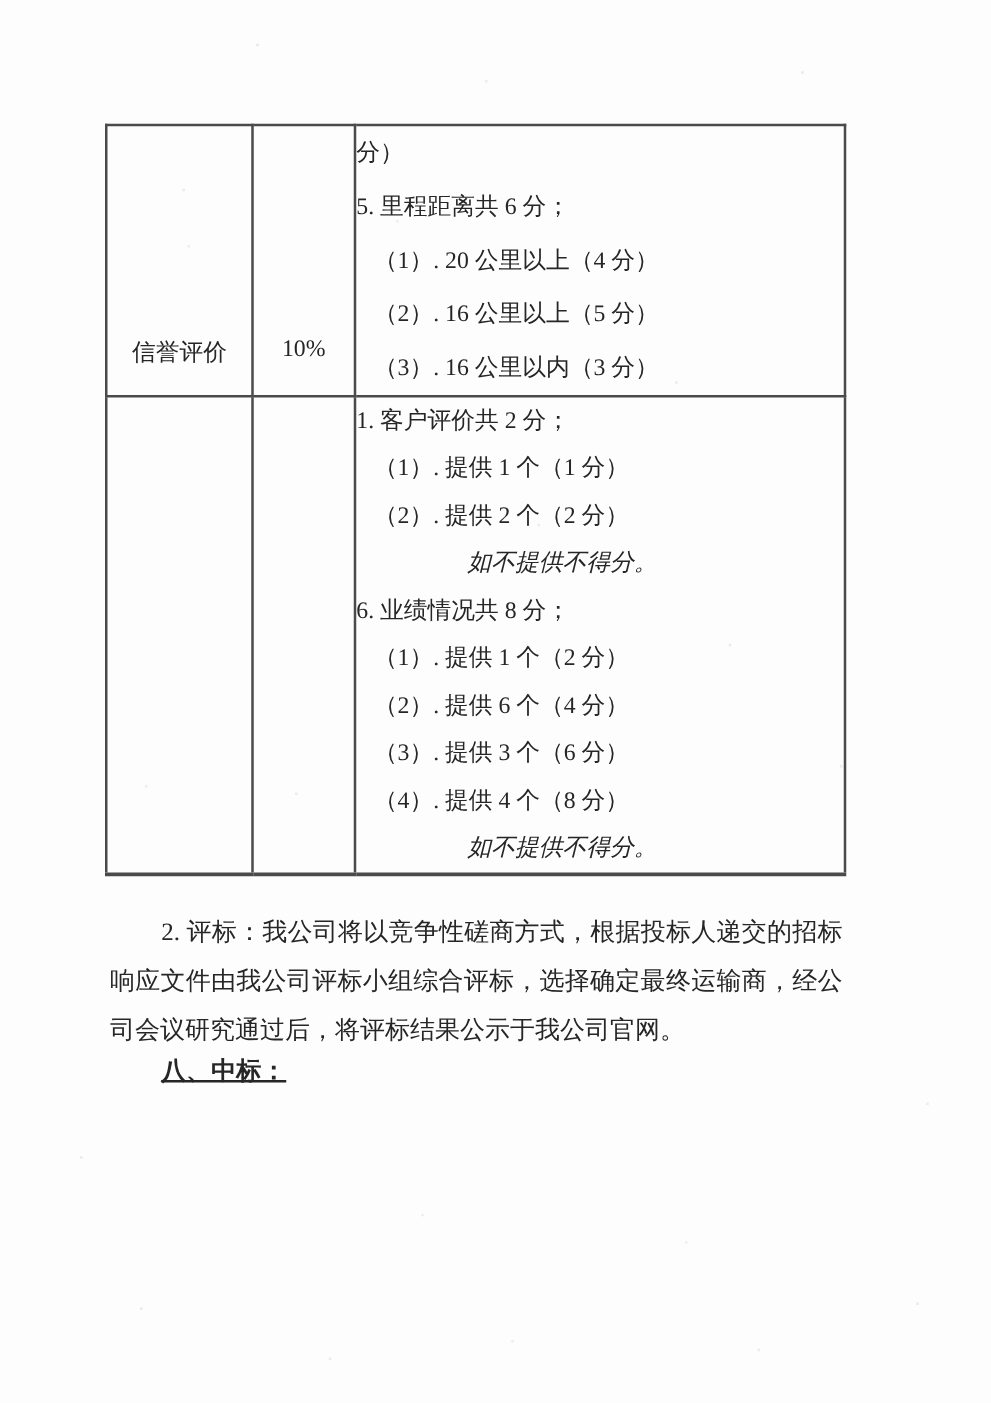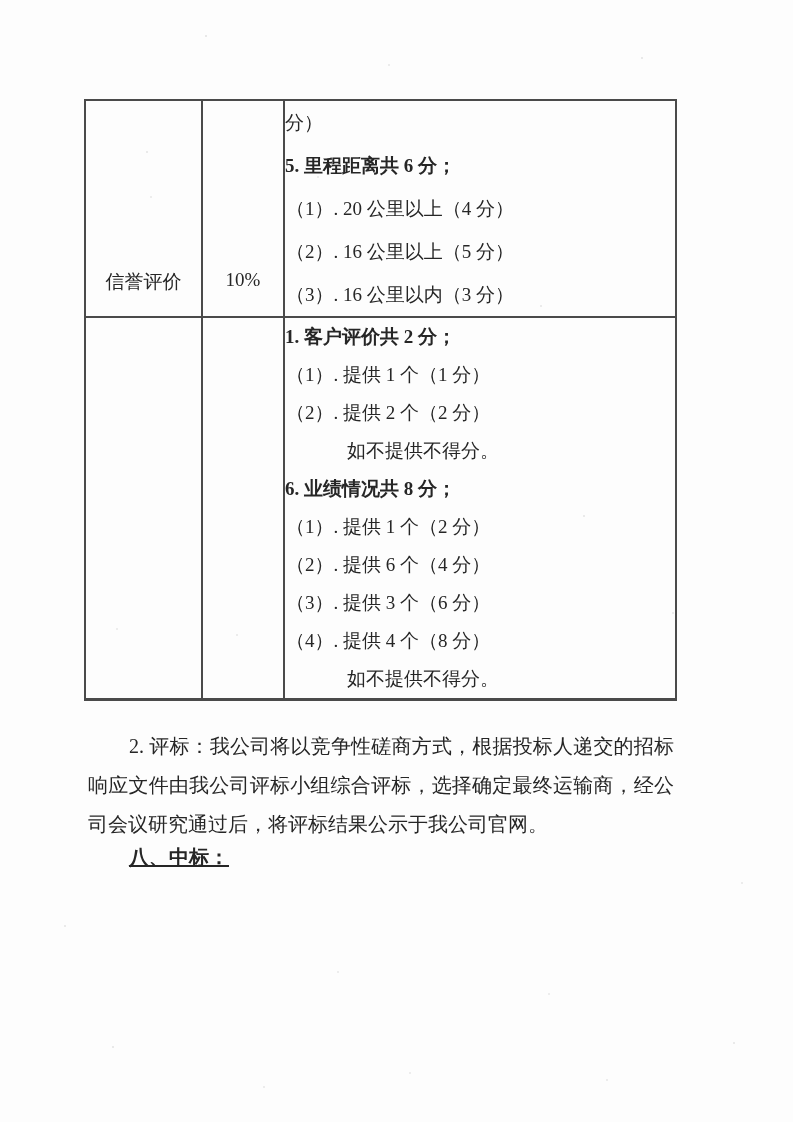--- a/index.html
+++ b/index.html
@@ -38,23 +38,23 @@
   }
   .score-table tr.row-0{height:217px;}
   .score-table tr.row-1{height:380px;}
   .score-table tr:last-child td{border-bottom-width:3px;}
   .c-crit,.c-weight{vertical-align:middle;text-align:center;}
   .cell-shift{position:relative;top:-49px;display:inline-block;}
   .c-details{padding:2px 6px 0 9px;}
   .row-0 .dline{line-height:43px;}
   .row-1 .dline{line-height:38px;}
   .dline{white-space:nowrap;}
-  .dline.bold{font-weight:bold;}
-  .dline.ind-1{padding-left:1px;}
-  .dline.ind-3{padding-left:62px;}
+  .dline.bold{font-weight:normal;}
+  .dline.ind-1{padding-left:14px;}
+  .dline.ind-3{padding-left:89px;font-style:italic;}
 
   
   .body-text{
     position:absolute;left:88px;top:727px;width:586px;
     font-size:20px;line-height:38.8px;
     text-align:justify;text-justify:inter-ideograph;
   }
   .body-text p{margin:0;text-indent:41px;}
   .body-text p.heading{font-weight:bold;margin-top:3px;text-align:left;text-decoration:underline;}
   .body-text p.heading:last-child{margin-top:-5px;}

